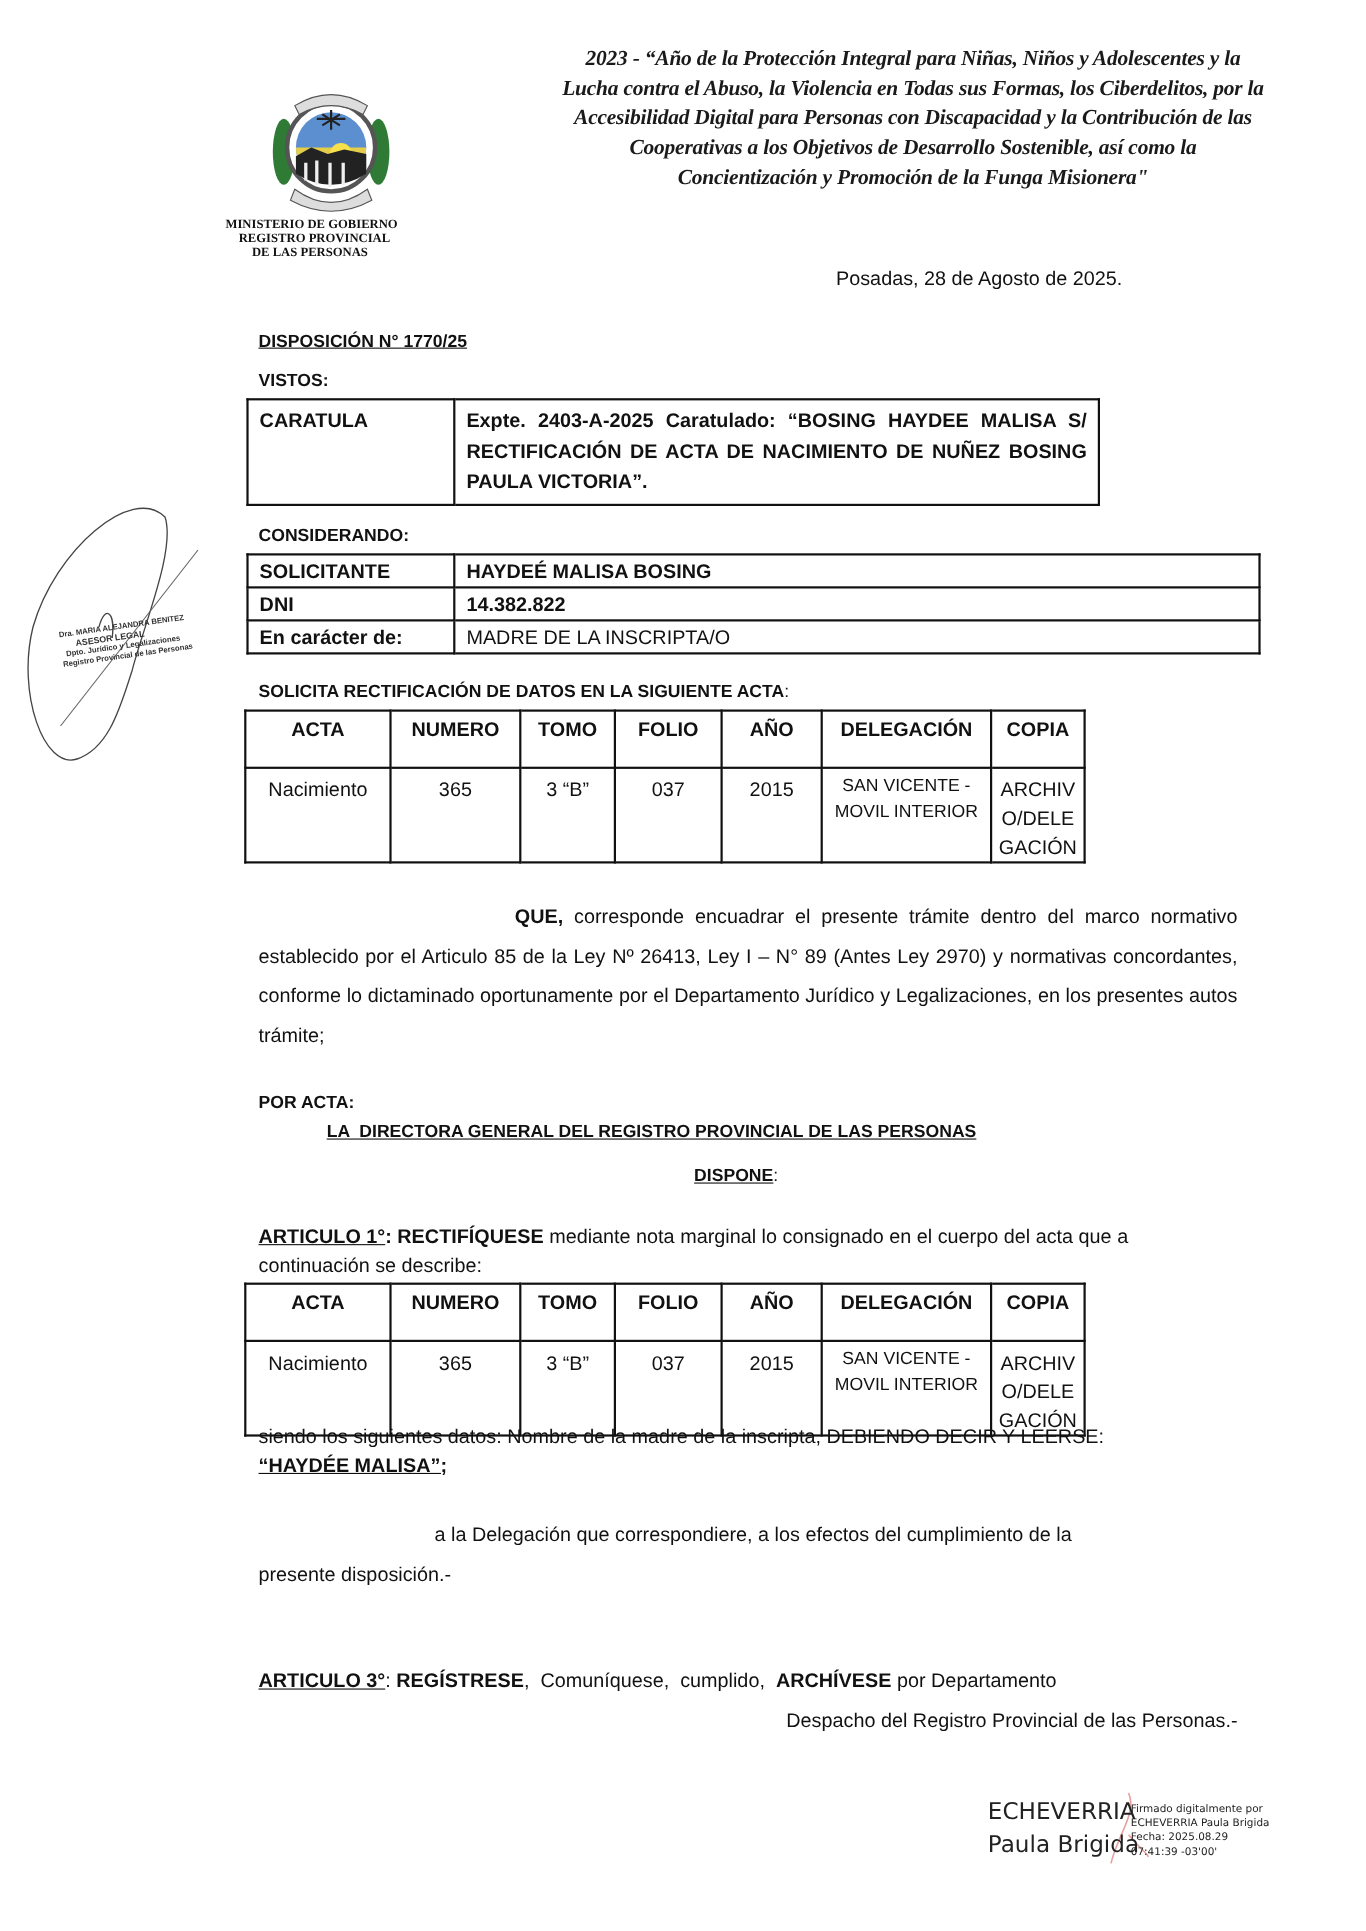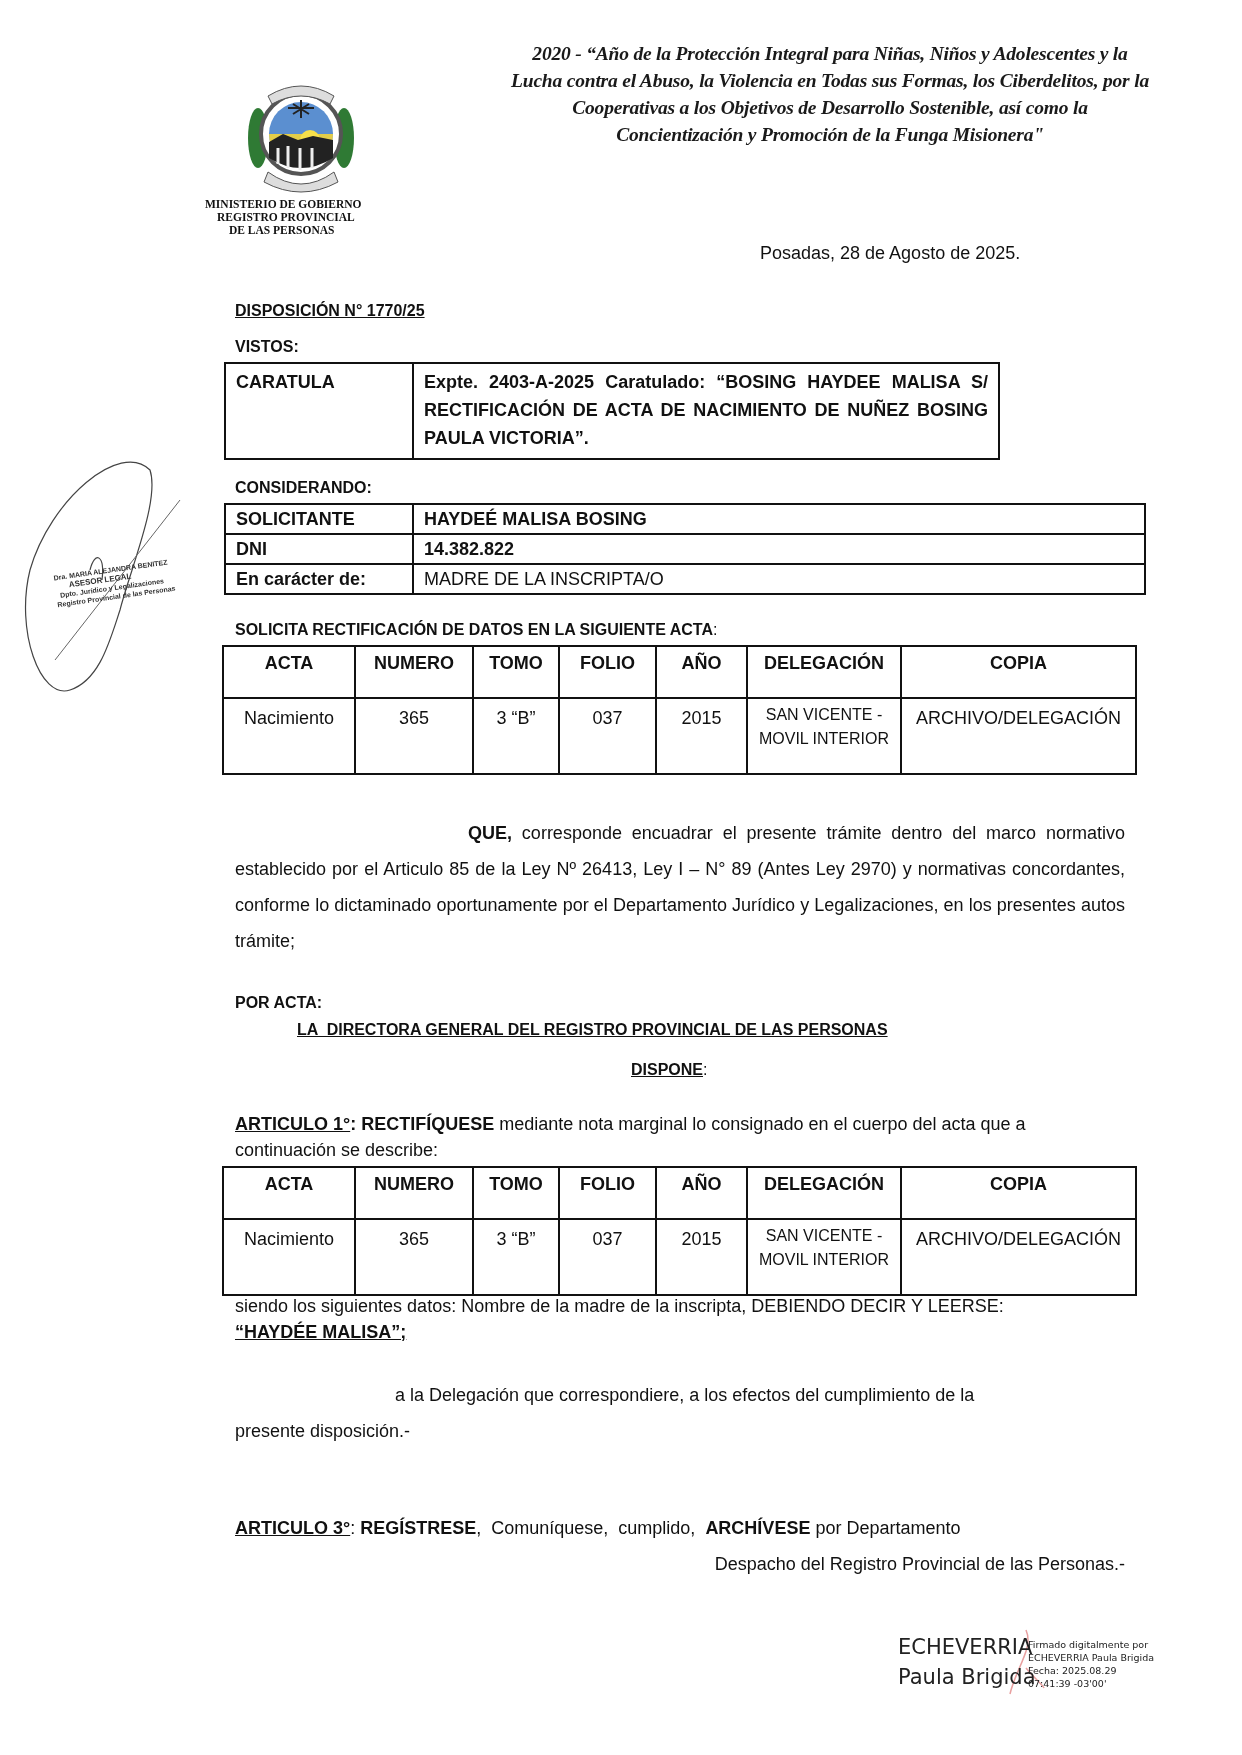--- a/index.html
+++ b/index.html
@@ -23,21 +23,21 @@
   
   table { border-collapse:collapse; position:absolute; font-size:18px; }
   td, th { border:2px solid #111; vertical-align:top; }
   #caratula { left:224px; top:362px; width:776px; }
   #caratula td { padding:4px 10px 6px 10px; line-height:28px; height:74px; }
   #caratula td.k { width:166px; font-weight:bold; }
   #caratula td.v { font-weight:bold; text-align:justify; }
   #cons { left:224px; top:503px; width:922px; }
   #cons td { padding:2px 10px; line-height:24px; height:24px; }
   #cons td.k { width:166px; font-weight:bold; }
-  .acta { left:222px; width:915px; }
+  .acta { left:222px; width:765px; }
   .acta th { font-weight:bold; text-align:center; padding:4px 4px 0 4px; height:46px; line-height:24px; }
   .acta td { text-align:center; padding:6px 4px 0 4px; height:68px; line-height:26px; }
   .acta td.small { font-size:16px; line-height:24px; padding-top:4px; }
   #acta1 { top:645px; }
   #acta2 { top:1166px; }
   
   .para { left:235px; width:890px; font-size:18px; text-align:justify; }
   #que { top:815px; line-height:36px; }
   #que .indent { padding-left:233px; }
   #porello { left:235px; top:994px; }
@@ -75,22 +75,23 @@
   </svg>
 </div>
 
 <div id="ministry" class="abs">
   <div>MINISTERIO DE GOBIERNO</div>
   <div>REGISTRO PROVINCIAL</div>
   <div>DE LAS PERSONAS</div>
 </div>
 
 <div id="motto" class="abs">
-  <div>2020 - “Año de la Protección Integral para Niñas, Niños y Adolescentes y la</div>
+  <div>2023 - “Año de la Protección Integral para Niñas, Niños y Adolescentes y la</div>
   <div>Lucha contra el Abuso, la Violencia en Todas sus Formas, los Ciberdelitos, por la</div>
+  <div>Accesibilidad Digital para Personas con Discapacidad y la Contribución de las</div>
   <div>Cooperativas a los Objetivos de Desarrollo Sostenible, así como la</div>
   <div>Concientización y Promoción de la Funga Misionera"</div>
 </div>
 
 <div id="date" class="abs">Posadas, 28 de Agosto de 2025.</div>
 
 <div id="disp" class="abs b u t18">DISPOSICIÓN N° 1770/25</div>
 <div id="vistos" class="abs b t18">VISTOS:</div>
 
 <table id="caratula">

